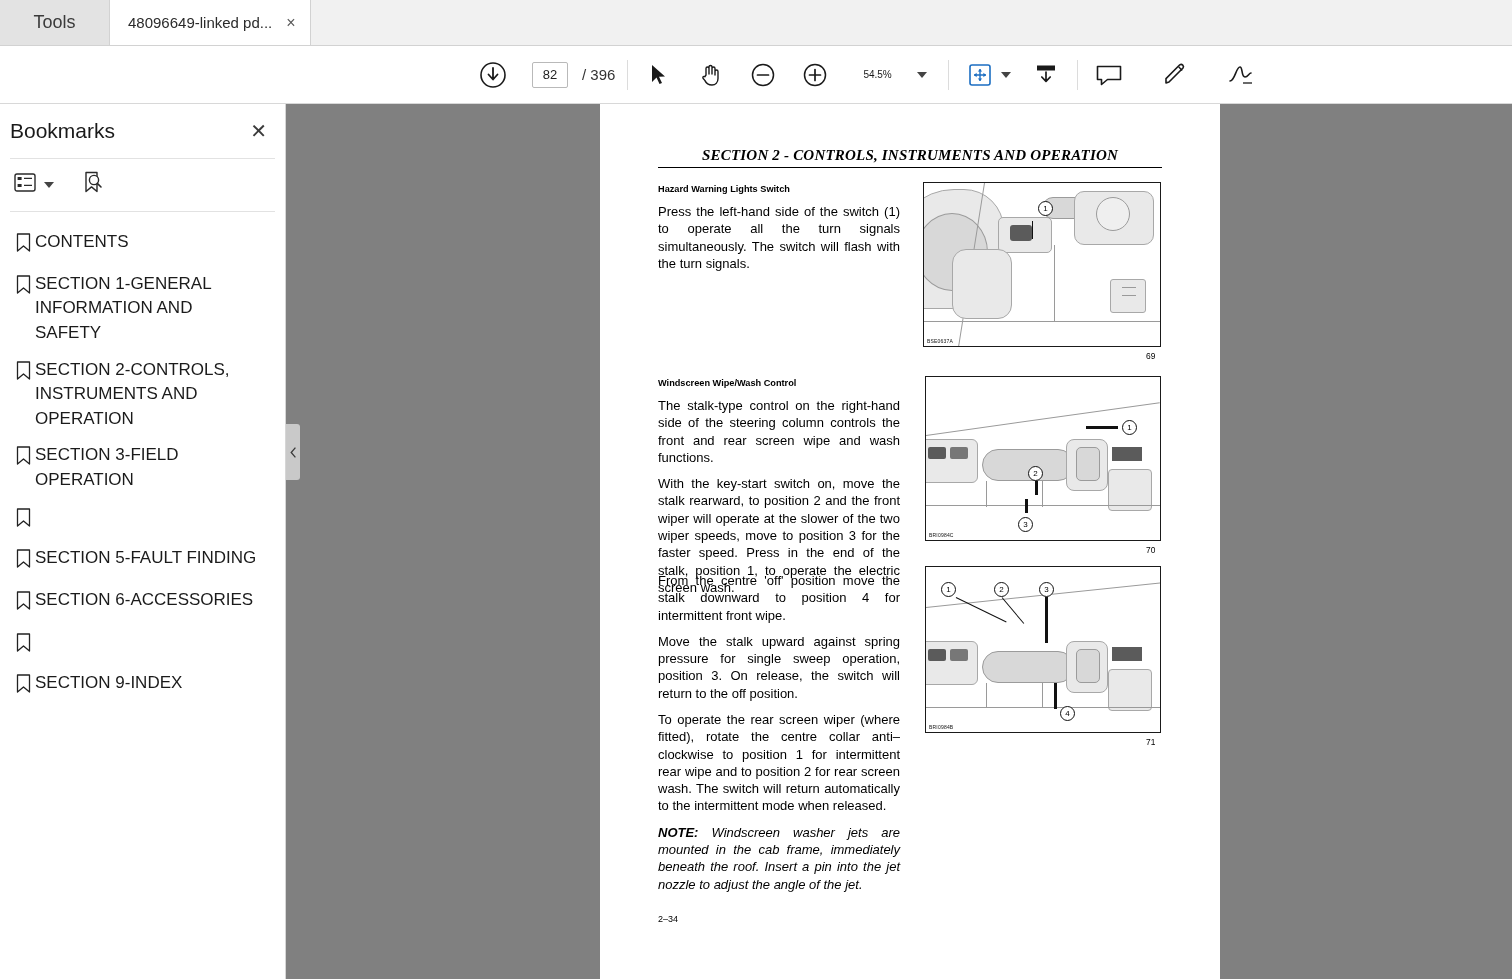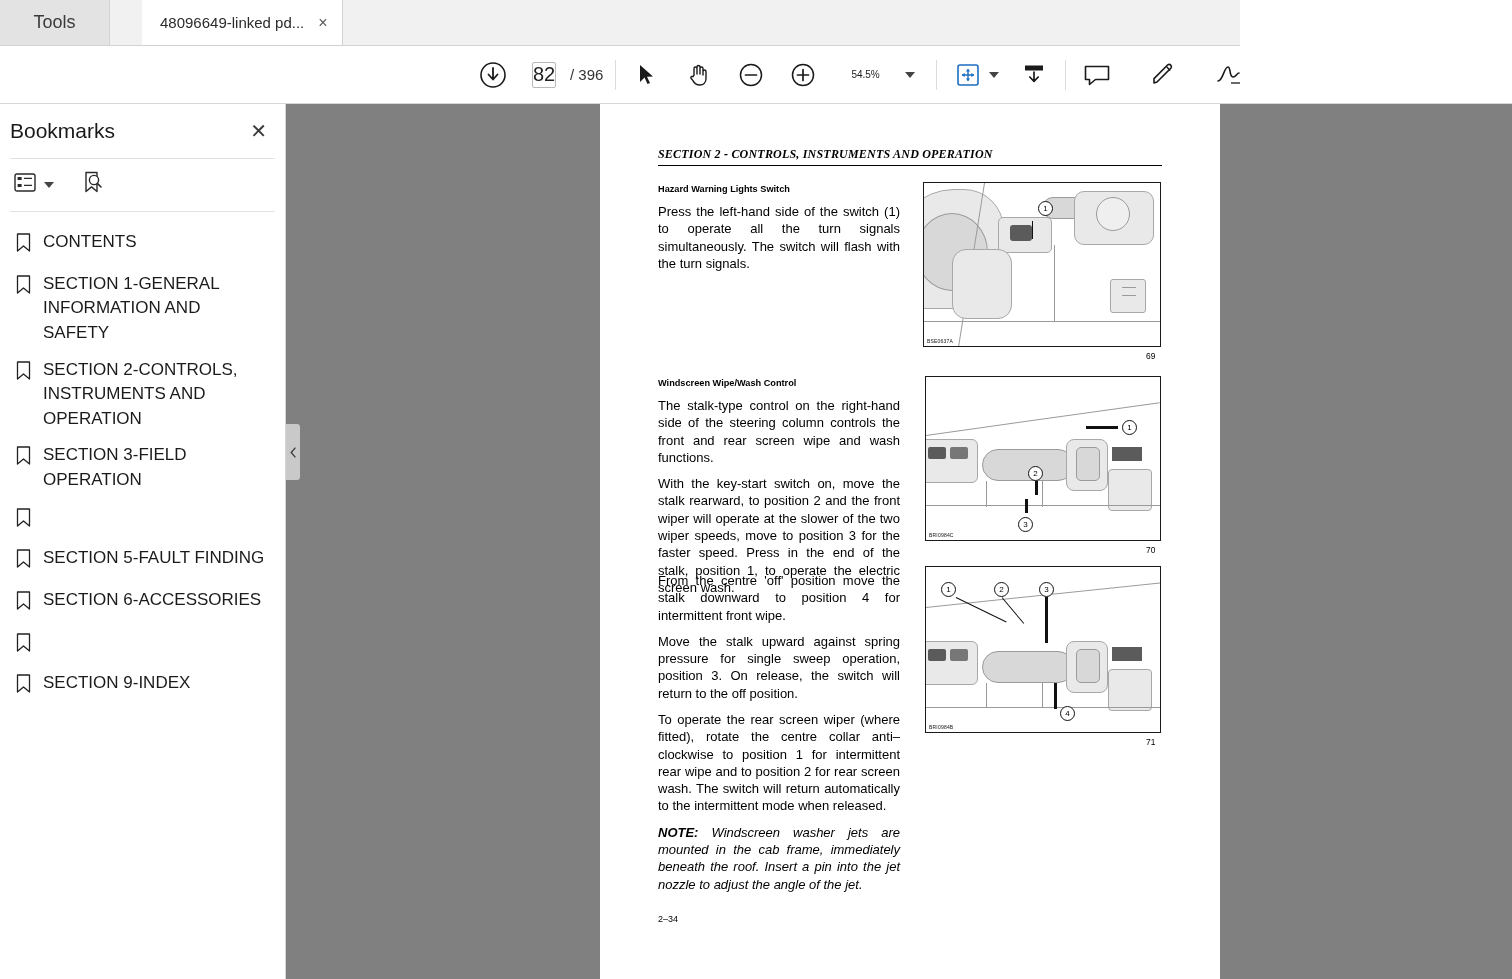--- a/index.html
+++ b/index.html
@@ -7,23 +7,23 @@
     margin: 0; padding: 0;
     width: 1512px; height: 979px;
     overflow: hidden;
     font-family: "Liberation Sans", sans-serif;
     background: #ffffff;
   }
   #app { position: relative; width: 1512px; height: 979px; background: #fff; }
 
   
   .tabbar {
-    position: absolute; top: 0; left: 0; width: 1240px; height: 46px;
+    position: absolute; top: 0; left: 0; width: 1512px; height: 46px;
     background: #f1f1f1; border-bottom: 1px solid #d2d2d2;
-    display: flex; align-items: stretch; gap: 32px;
+    display: flex; align-items: stretch;
   }
   .tools-tab {
     width: 110px; display: flex; align-items: center; justify-content: center;
     font-size: 18px; color: #3b3b3b; background: #e3e3e3;
     border-right: 1px solid #d2d2d2;
   }
   .doc-tab {
     min-width: 200px; padding: 0 14px 0 18px; display: flex; align-items: center;
     background: #ffffff; border-right: 1px solid #d2d2d2;
     font-size: 15px; color: #2b2b2b; gap: 14px;
@@ -37,23 +37,23 @@
     background: #ffffff; border-bottom: 1px solid #d8d8d8;
     display: flex; align-items: center;
   }
   .tb-group { display: flex; align-items: center; gap: 6px; }
   .tb-btn {
     width: 38px; height: 38px; display: flex; align-items: center; justify-content: center;
     border-radius: 4px; color: #1a1a1a;
   }
   .tb-sep { width: 1px; height: 30px; background: #dcdcdc; margin: 0 12px; }
   .page-box {
-    width: 24px; height: 26px; border: 1px solid #b9b9b9; border-radius: 2px;
+    width: 36px; height: 26px; border: 1px solid #b9b9b9; border-radius: 2px;
     display: flex; align-items: center; justify-content: center;
-    font-size: 20px; color: #222; background: #fff;
+    font-size: 13px; color: #222; background: #fff;
   }
   .page-total { font-size: 15px; color: #333; margin-left: 8px; }
   .zoom-box {
     display: flex; align-items: center; gap: 10px; height: 30px;
     padding: 0 8px 0 10px; border: 1px solid transparent; min-width: 84px;
     justify-content: space-between;
   }
   .zoom-val { font-size: 10px; color: #1a1a1a; }
   .caret { width: 0; height: 0; border-left: 5px solid transparent; border-right: 5px solid transparent; border-top: 6px solid #444; }
   .tb-blue { color: #1b6ec2; }
@@ -69,21 +69,21 @@
   }
   .sb-title { font-size: 21px; color: #1a1a1a; }
   .sb-close { font-size: 20px; color: #3a3a3a; }
   .sb-tools {
     height: 54px; border-top: 1px solid #e2e2e2; border-bottom: 1px solid #e2e2e2;
     margin: 0 10px; display: flex; align-items: center; gap: 26px; padding-left: 4px;
   }
   .sb-tool { display: flex; align-items: center; gap: 4px; }
   .bk-list { padding: 12px 0 0 0; }
   .bk-item {
-    display: flex; align-items: flex-start; gap: 12px;
+    display: flex; align-items: flex-start; gap: 4px;
     padding: 6px 14px 6px 16px; font-size: 17px; color: #1b1b1b; line-height: 1.45;
   }
   .bk-ico { flex: 0 0 auto; margin-top: 3px; }
   .bk-label { max-width: 222px; }
 
   
   .viewer {
     position: absolute; top: 104px; left: 286px; width: 1226px; height: 875px;
     background: #808080; overflow: hidden;
   }
@@ -95,22 +95,22 @@
   .page {
     position: absolute; left: 314px; top: 0; width: 620px; height: 875px;
     background: #ffffff;
   }
   .page-inner { position: relative; width: 100%; height: 100%; padding: 0; }
 
   
   .doc-head {
     position: absolute; left: 58px; top: 43px; width: 504px;
     border-bottom: 1.2px solid #000; padding-bottom: 3px;
-    font-family: "Liberation Serif", serif;
-    font-style: italic; font-weight: bold; font-size: 12px; letter-spacing: .2px; color: #000;
+    text-align: center; font-family: "Liberation Serif", serif;
+    font-style: italic; font-weight: bold; font-size: 15px; letter-spacing: .2px; color: #000;
   }
   .col-left { position: absolute; left: 58px; width: 242px; color: #000; }
   .sec-title { font-size: 9.2px; font-weight: bold; font-family: "Liberation Sans", sans-serif; }
   .para {
     font-size: 13px; line-height: 1.33; text-align: justify;
     font-family: "Liberation Sans", sans-serif; margin-top: 9px;
   }
   .para.note { font-style: italic; }
   .para.note b { font-style: italic; }
 

